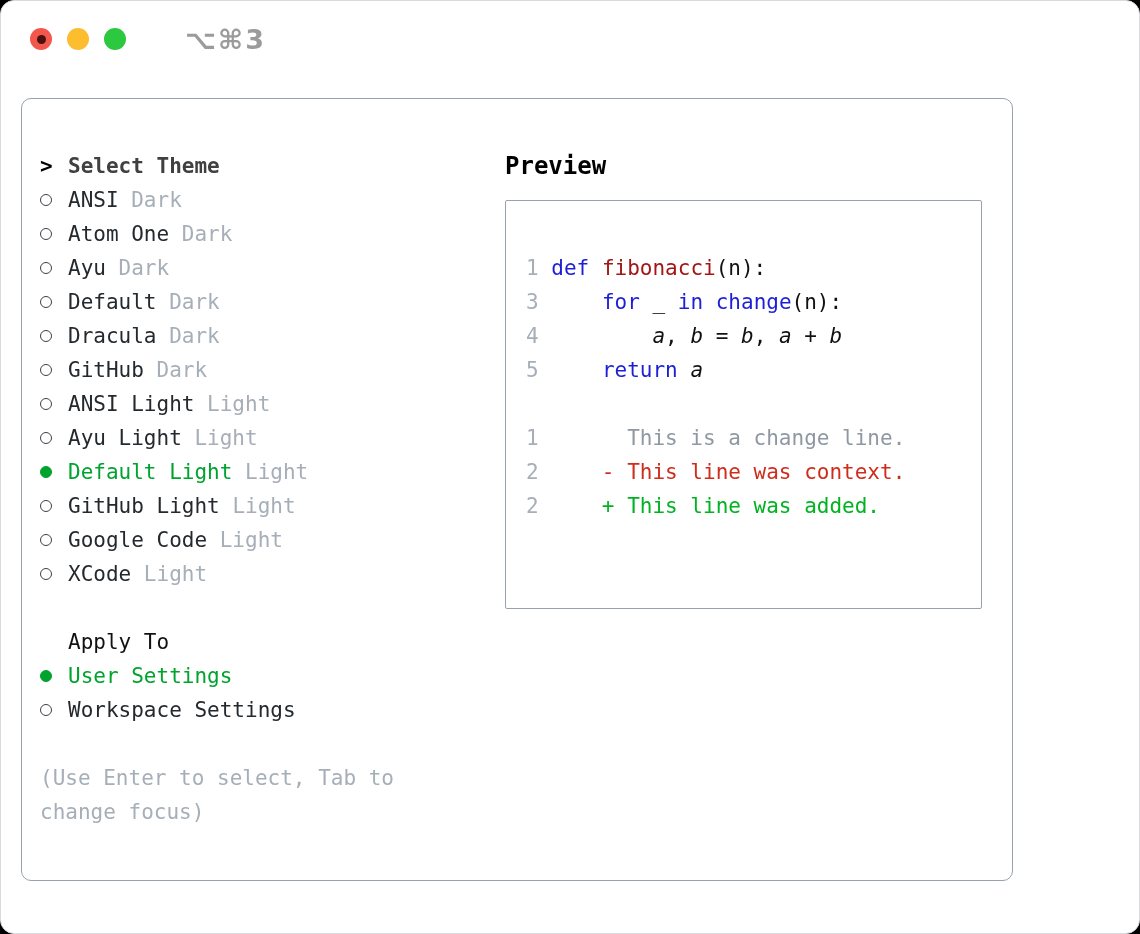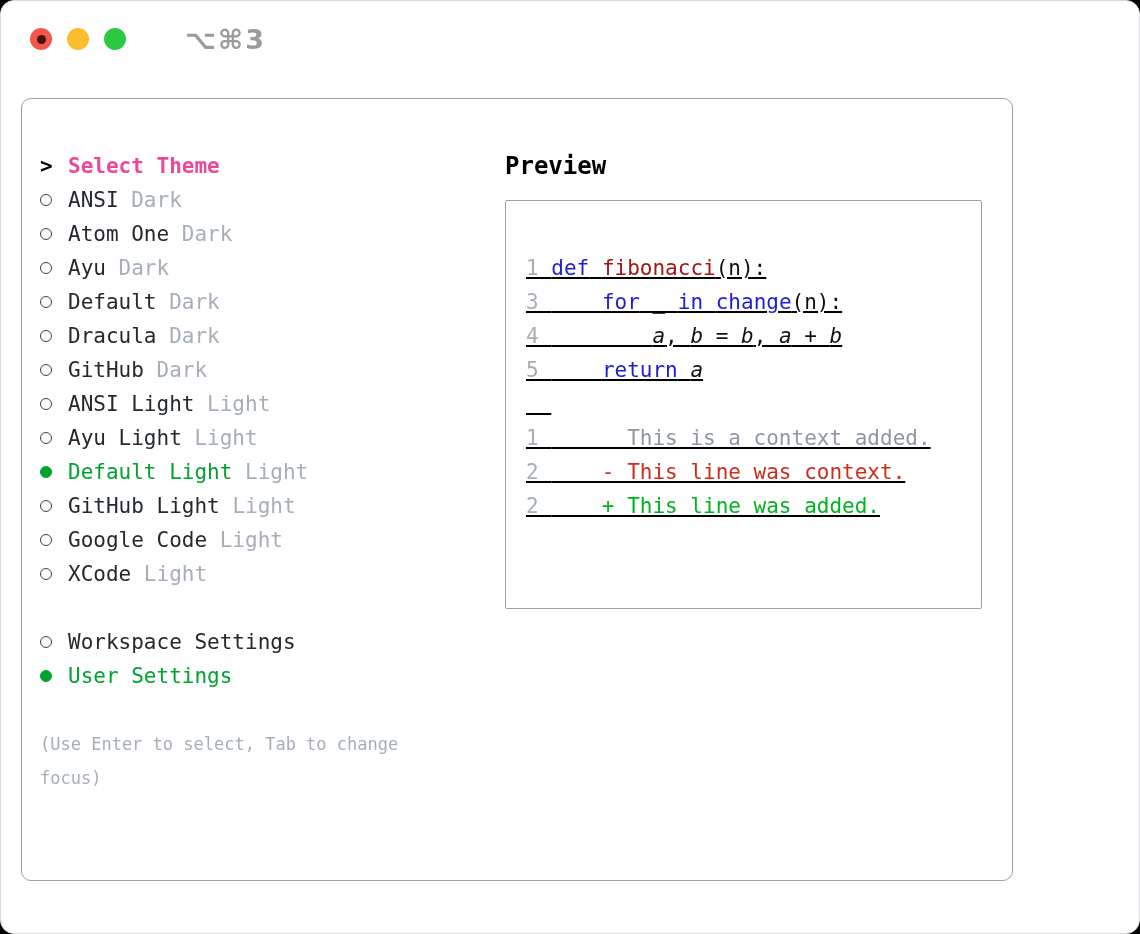--- a/index.html
+++ b/index.html
@@ -31,37 +31,37 @@
   .panel{
     position:absolute;left:20px;top:97px;width:992px;height:783px;box-sizing:border-box;
     border:1.5px solid var(--panel-border);border-radius:10px;background:#fff;
     padding:50px 26px 0 18px;display:flex;
   }
   .left-col{width:465px;flex:none;}
   .right-col{flex:1;}
   .row{display:flex;align-items:center;height:34px;font-size:21px;color:var(--text-dark);white-space:pre;}
   .icon-col{width:28px;flex:none;display:inline-flex;align-items:center;}
   .prompt{width:28px;flex:none;font-weight:700;color:#000;}
-  .heading-label{font-weight:700;color:#ec4899;}
+  .heading-label{font-weight:700;color:#404040;}
   .subheading-label{font-weight:400;color:#111;}
   .circle{width:12px;height:12px;box-sizing:border-box;border:1.5px solid #3c424a;border-radius:50%;}
   .row.selected .circle{background:var(--accent-green);border-color:var(--accent-green);}
   .row.selected .nm, .row.selected .lbl{color:var(--accent-green);text-align:right;}
   .var{color:var(--muted-gray);}
   .spacer{height:34px;}
   .hint{
-    margin-top:34px;width:410px;font-size:17px;line-height:34px;color:var(--muted-gray);
+    margin-top:34px;width:410px;font-size:21px;line-height:34px;color:var(--muted-gray);
   }
   
   .preview-title-row{height:34px;display:flex;align-items:center;}
   .preview-title{font-size:24px;font-weight:700;color:#000;}
   .preview-box{
     margin-top:17px;box-sizing:border-box;width:477px;height:409px;
     border:1.5px solid var(--panel-border);border-radius:2px;
-    padding:50px 10px 0 20px;background:#fff;text-decoration:underline;
+    padding:50px 10px 0 20px;background:#fff;
   }
   .cline{white-space:pre;font-size:21px;line-height:34px;height:34px;color:#111;}
   .gut{color:var(--muted-gray);}
   .kw{color:var(--keyword-blue);}
   .fn{color:var(--function-red);}
   .ctx{color:var(--context-gray);}
   .del{color:var(--diff-red);}
   .add{color:var(--diff-green);}
   .it{font-style:italic;}
 </style>
@@ -92,37 +92,40 @@
           <div class="row option"><span class="icon-col"><span class="circle"></span></span><span class="nm">GitHub </span><span class="var">Dark</span></div>
           <div class="row option"><span class="icon-col"><span class="circle"></span></span><span class="nm">ANSI Light </span><span class="var">Light</span></div>
           <div class="row option"><span class="icon-col"><span class="circle"></span></span><span class="nm">Ayu Light </span><span class="var">Light</span></div>
           <div class="row option selected"><span class="icon-col"><span class="circle"></span></span><span class="nm">Default Light </span><span class="var">Light</span></div>
           <div class="row option"><span class="icon-col"><span class="circle"></span></span><span class="nm">GitHub Light </span><span class="var">Light</span></div>
           <div class="row option"><span class="icon-col"><span class="circle"></span></span><span class="nm">Google Code </span><span class="var">Light</span></div>
           <div class="row option"><span class="icon-col"><span class="circle"></span></span><span class="nm">XCode </span><span class="var">Light</span></div>
         </div>
 
       <div class="spacer"></div>
+      <div class="row">
+        <span class="icon-col"></span><span class="subheading-label">Apply To</span>
+      </div>
       <div id="apply-list">
+          <div class="row option selected"><span class="icon-col"><span class="circle"></span></span><span class="lbl">User Settings</span></div>
           <div class="row option"><span class="icon-col"><span class="circle"></span></span><span class="lbl">Workspace Settings</span></div>
-          <div class="row option selected"><span class="icon-col"><span class="circle"></span></span><span class="lbl">User Settings</span></div>
         </div>
 
       <div class="hint">(Use Enter to select, Tab to change focus)</div>
     </div>
 
     <div class="right-col">
       <div class="preview-title-row">
         <span class="preview-title">Preview</span>
       </div>
       <div class="preview-box" id="preview-box">
           <div class="cline"><span class="gut">1 </span><span class="kw">def</span><span> </span><span class="fn">fibonacci</span><span>(n):</span></div>
           <div class="cline"><span class="gut">3 </span><span>    </span><span class="kw">for</span><span> _ </span><span class="kw">in</span><span> </span><span class="kw">change</span><span>(n):</span></div>
           <div class="cline"><span class="gut">4 </span><span>        </span><span class="it">a</span><span>, </span><span class="it">b</span><span> = </span><span class="it">b</span><span>, </span><span class="it">a</span><span> + </span><span class="it">b</span></div>
           <div class="cline"><span class="gut">5 </span><span>    </span><span class="kw">return</span><span> </span><span class="it">a</span></div>
           <div class="cline"><span class="gut">  </span></div>
-          <div class="cline"><span class="gut">1 </span><span class="ctx">      This is a context added.</span></div>
+          <div class="cline"><span class="gut">1 </span><span class="ctx">      This is a change line.</span></div>
           <div class="cline"><span class="gut">2 </span><span class="del">    - This line was context.</span></div>
           <div class="cline"><span class="gut">2 </span><span class="add">    + This line was added.</span></div>
         </div>
     </div>
   </div>
 </div>
 
 </body></html>

